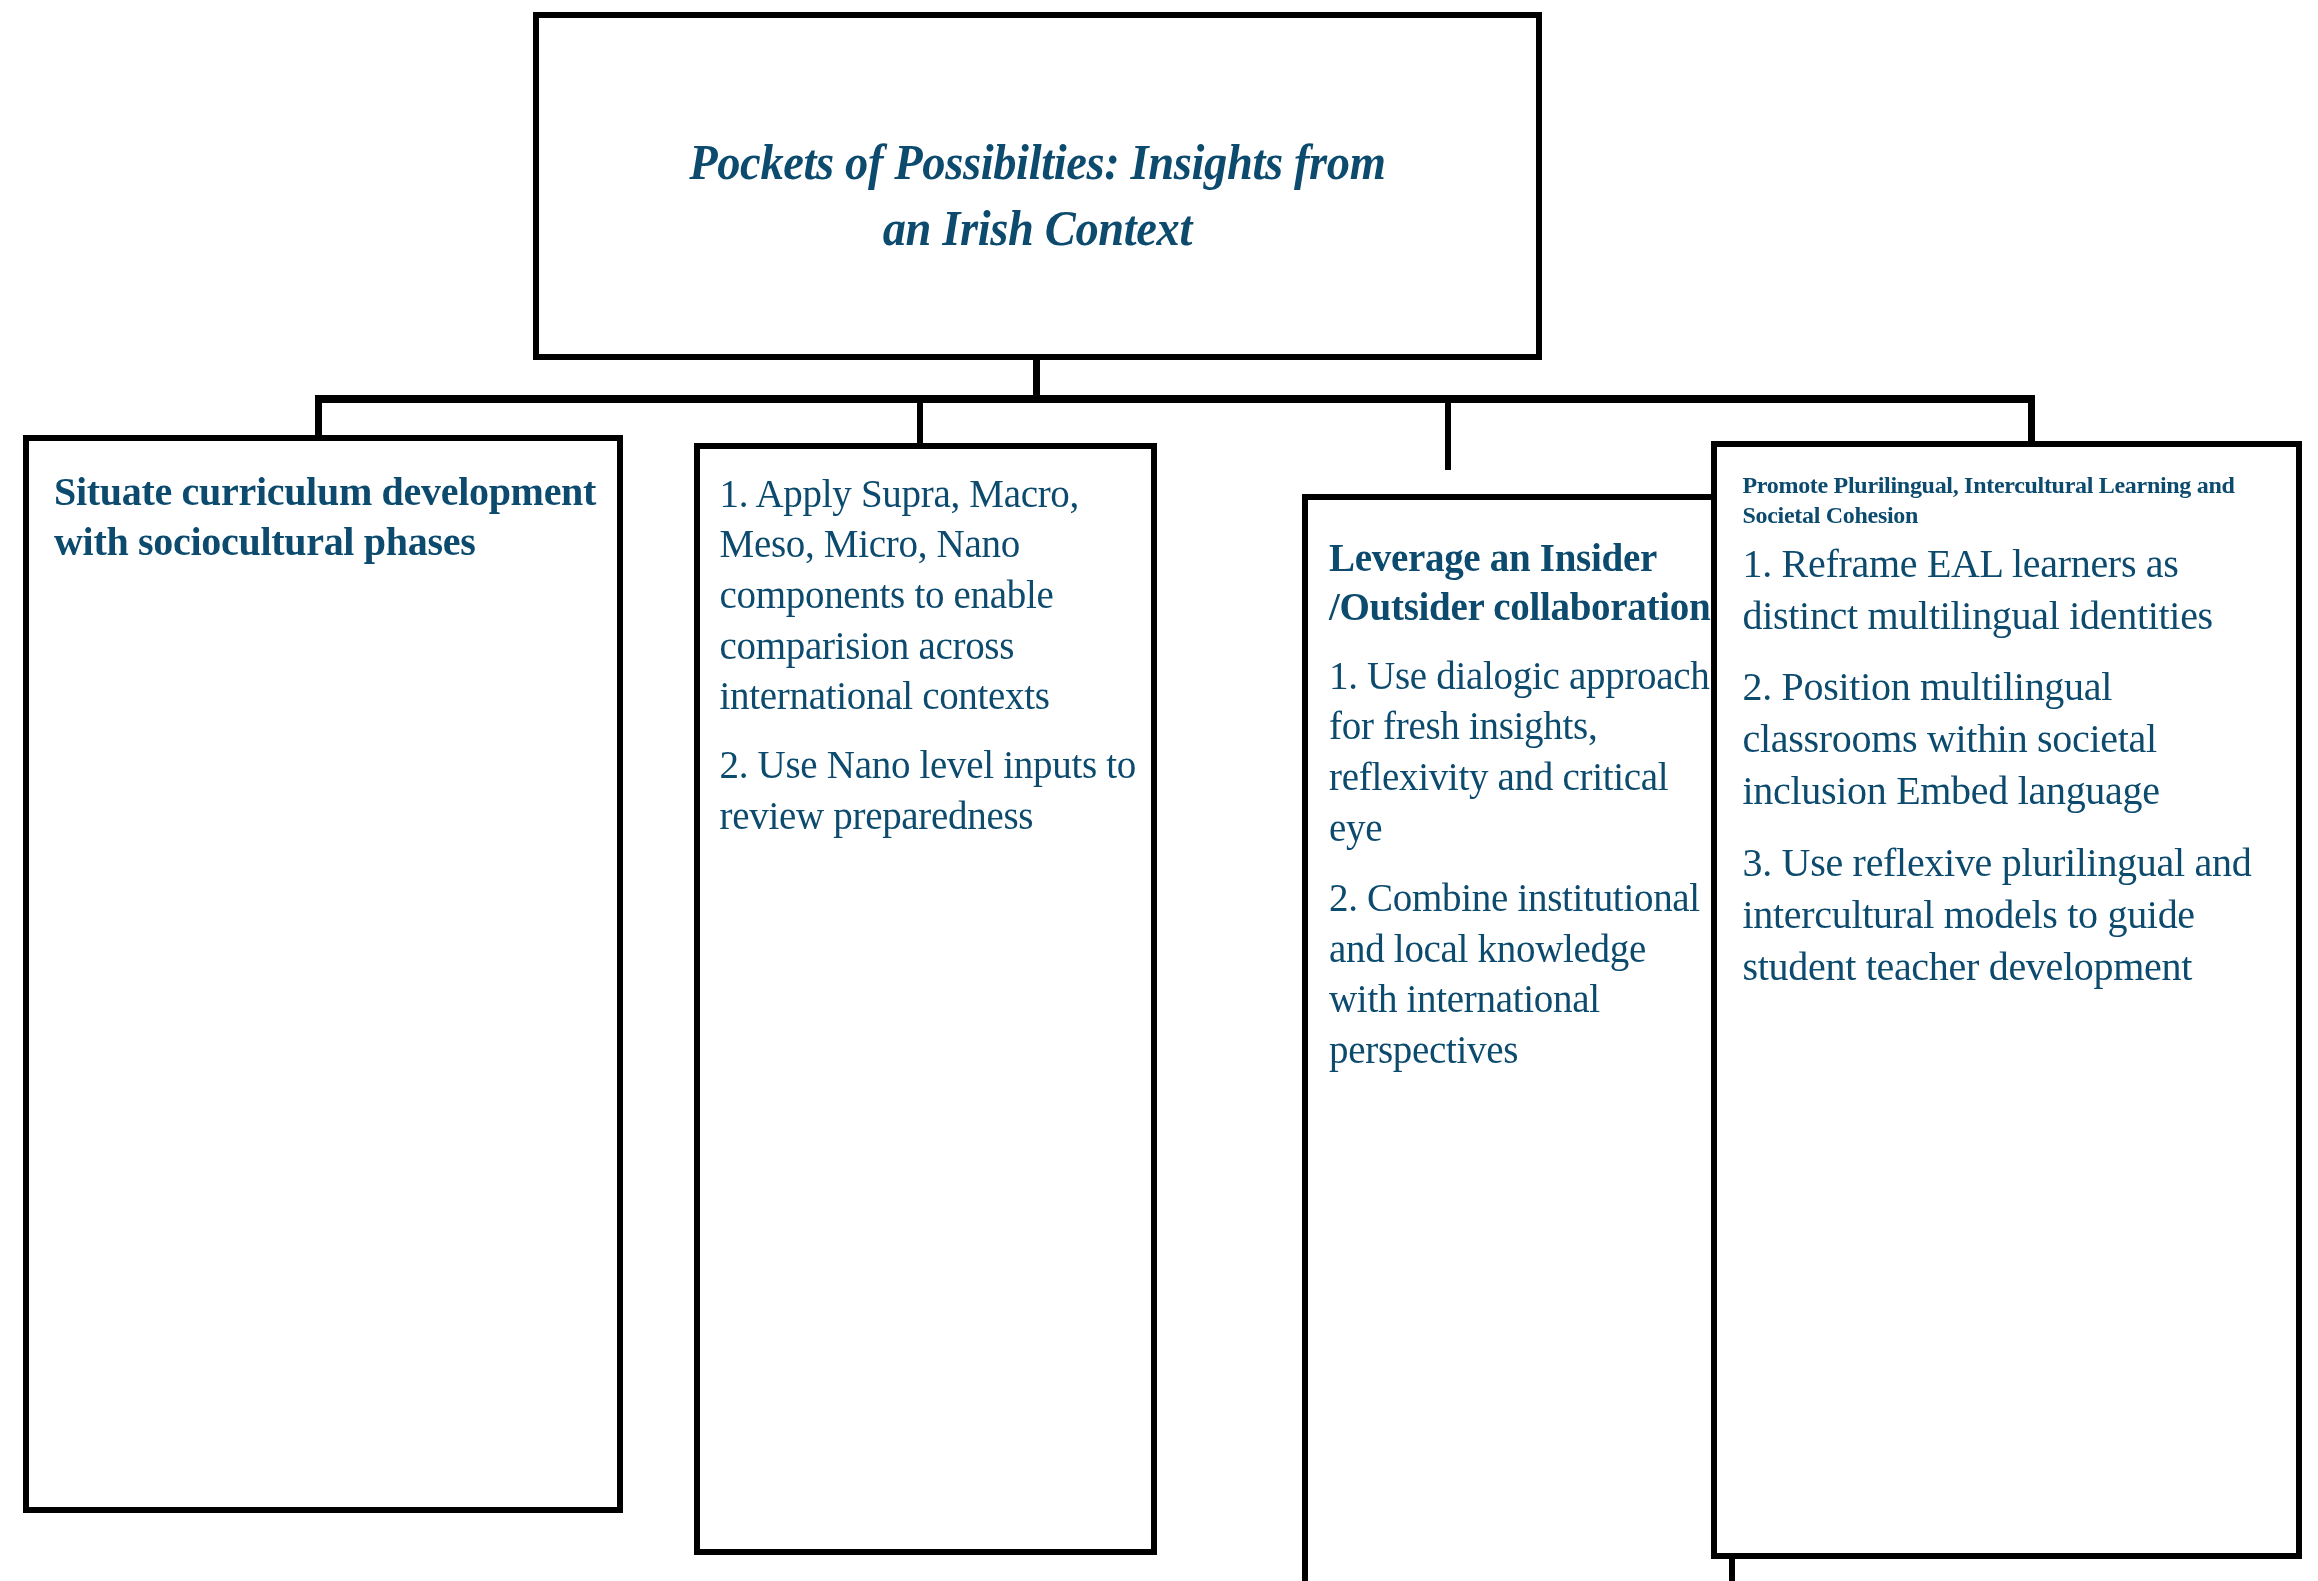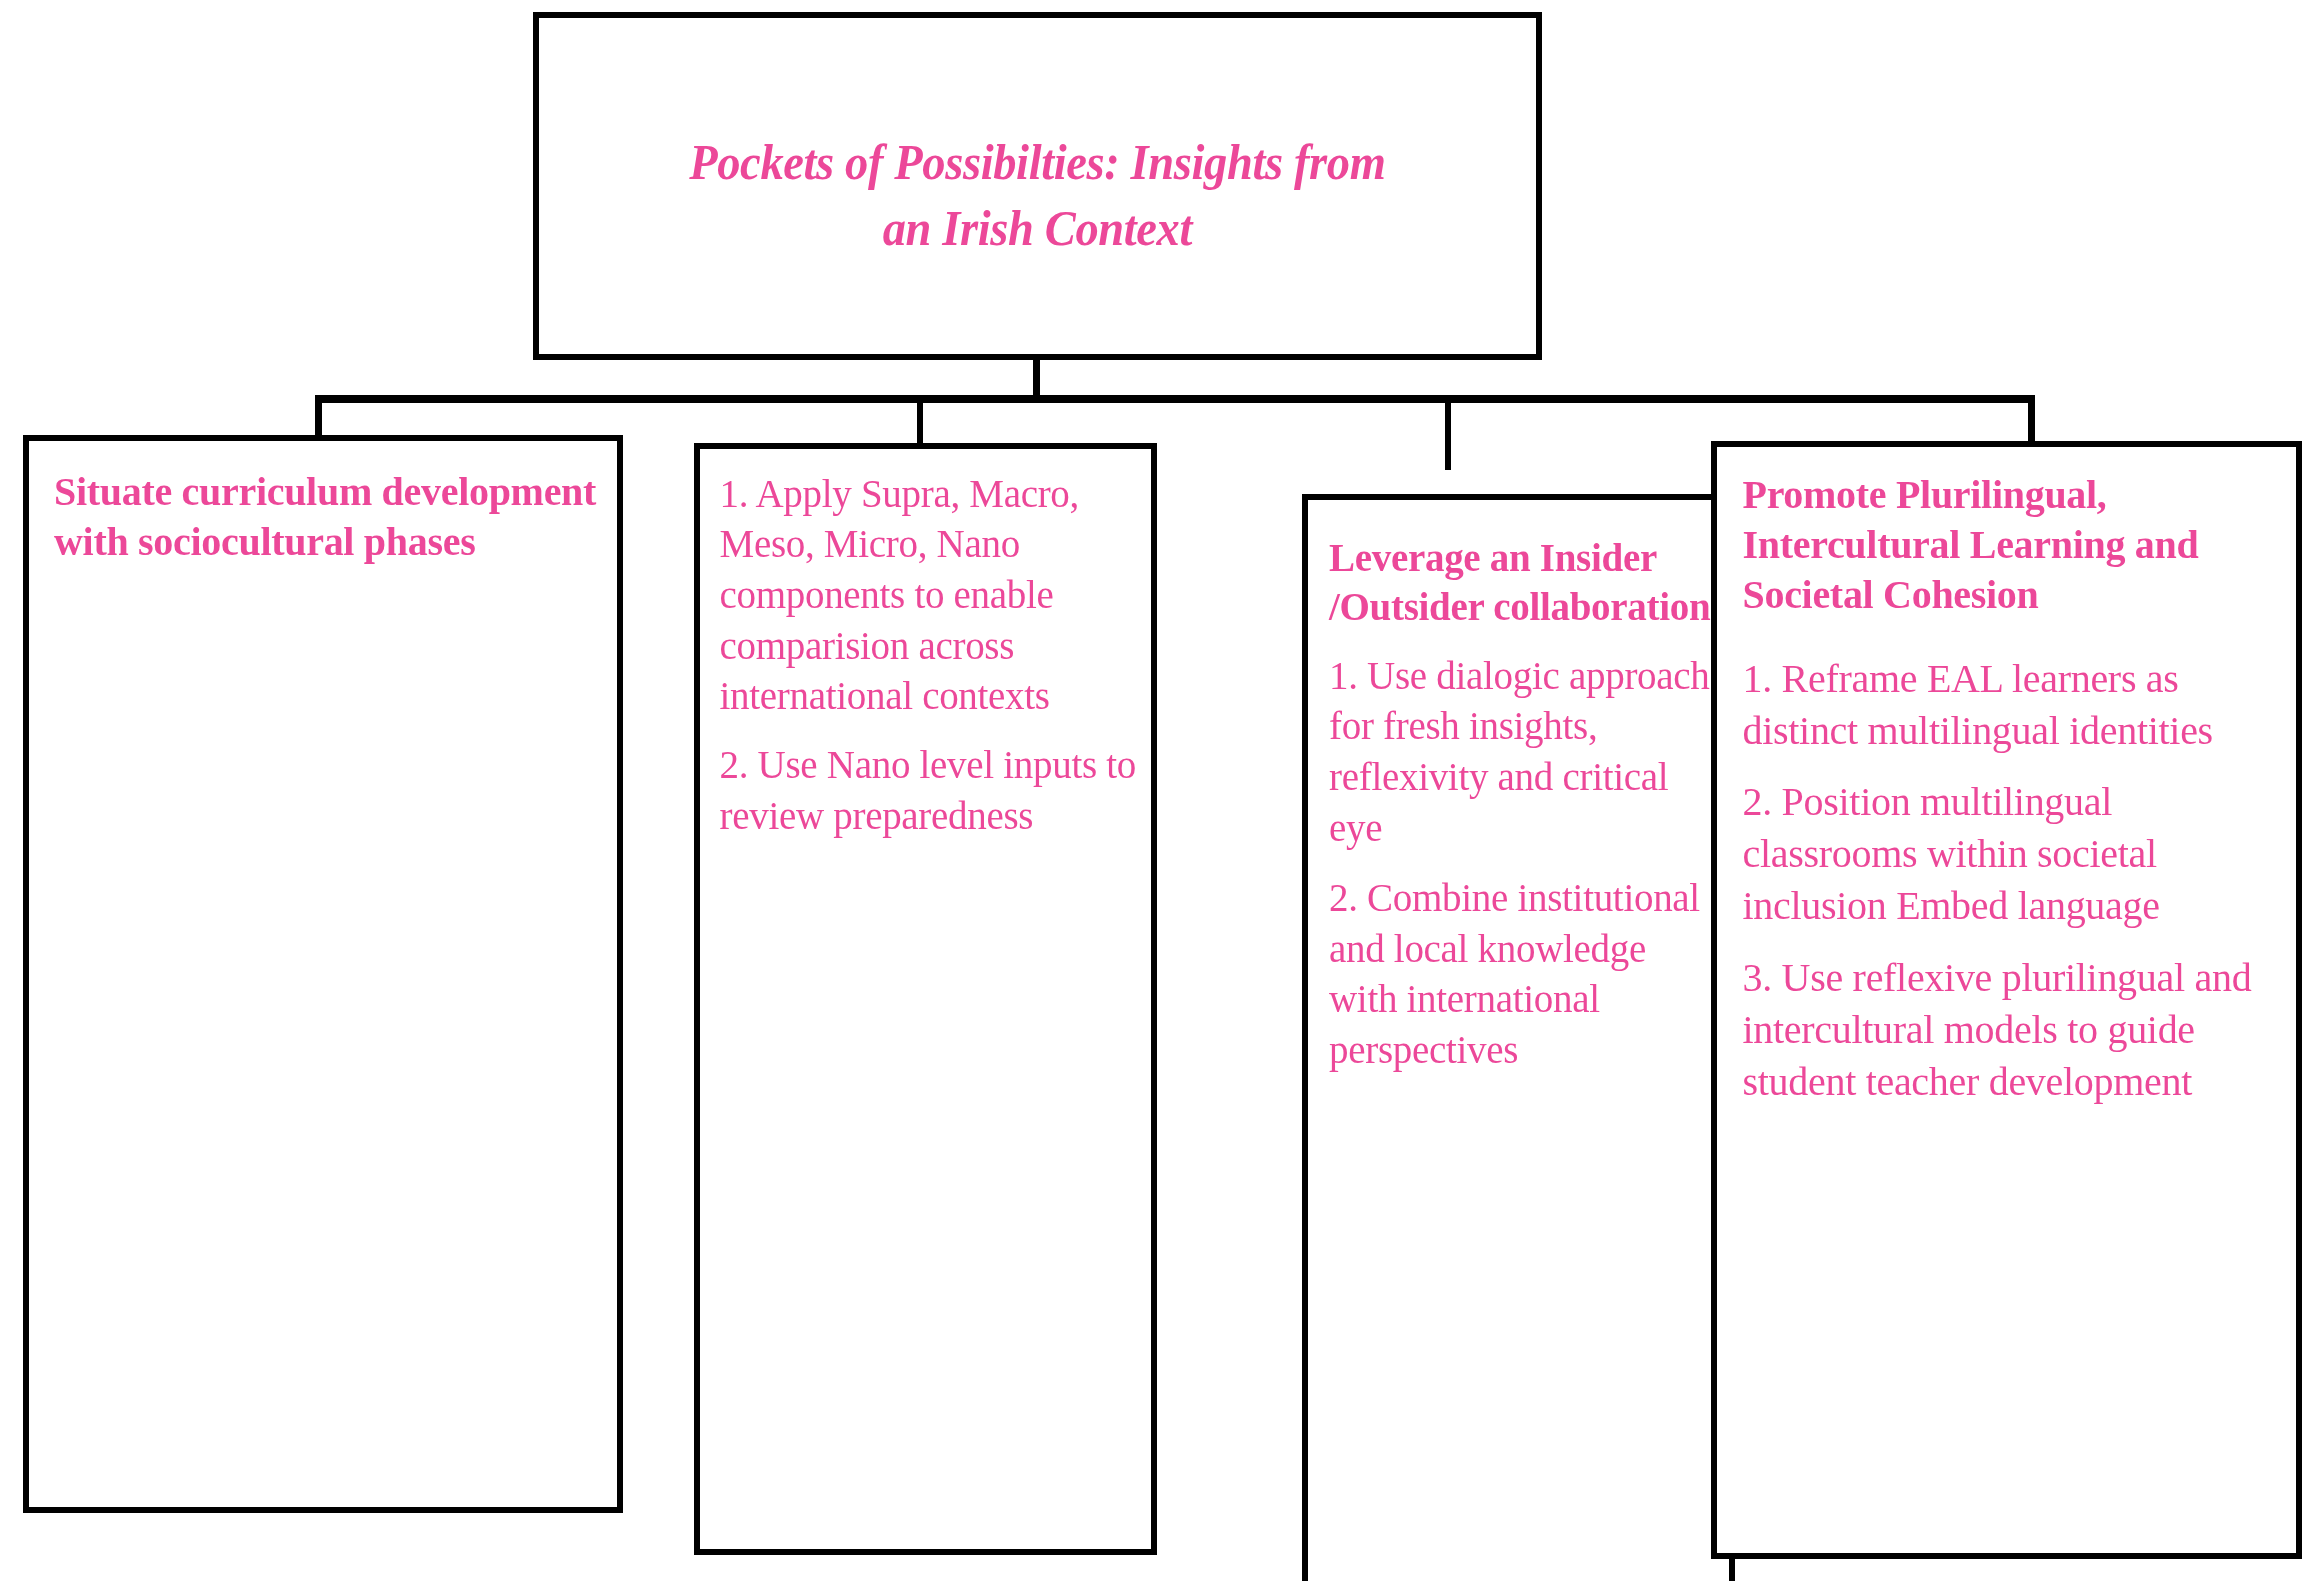--- a/index.html
+++ b/index.html
@@ -8,21 +8,21 @@
     padding: 0;
     background: #ffffff;
   }
   #canvas {
     position: relative;
     width: 2319px;
     height: 1582px;
     background: #ffffff;
     overflow: hidden;
     font-family: "Liberation Serif", "DejaVu Serif", serif;
-    color: #ec4899;
+    color: #0c4a6e;
   }
 
   
   .title-box {
     position: absolute;
     left: 533px;
     top: 12px;
     width: 1009px;
     height: 348px;
     border: 6px solid #000000;
@@ -94,21 +94,21 @@
 
   #node-2 { padding: 19.5px 13.5px 10.5px 19.5px; }
   #node-2 .node-heading { font-size: 39px; line-height: 1.25; margin-bottom: 18px; }
   #node-2 .node-item    { font-size: 39px; line-height: 1.30; margin-bottom: 18px; }
 
   #node-3 { padding: 33px 12px 10.5px 21px; }
   #node-3 .node-heading { font-size: 39px; line-height: 1.26; margin-bottom: 19.5px; }
   #node-3 .node-item    { font-size: 39px; line-height: 1.30; margin-bottom: 19.5px; font-family: Liberation Serif, serif; }
 
   #node-4 { padding: 22.5px 15px 10.5px 25.5px; }
-  #node-4 .node-heading { font-size: 40px; line-height: 1.26; margin-bottom: 32px; font-family: Liberation Serif, serif; }
+  #node-4 .node-heading { font-size: 24px; line-height: 1.26; margin-bottom: 8px; font-family: Liberation Serif, serif; }
   #node-4 .node-item    { font-size: 40px; line-height: 1.30; margin-bottom: 19.5px; }
 </style>
 </head>
 <body>
 
 <div id="canvas">
 
   <div class="title-box">
     <div class="title-text">
       <span>Pockets of Possibilties: Insights from</span><br>

